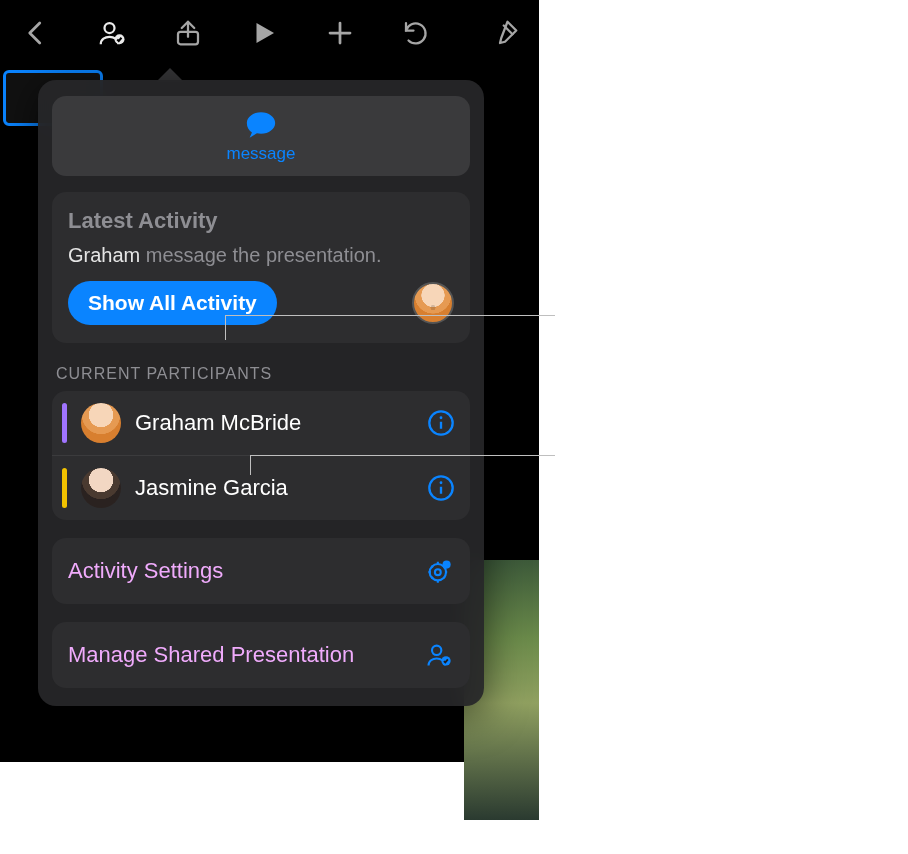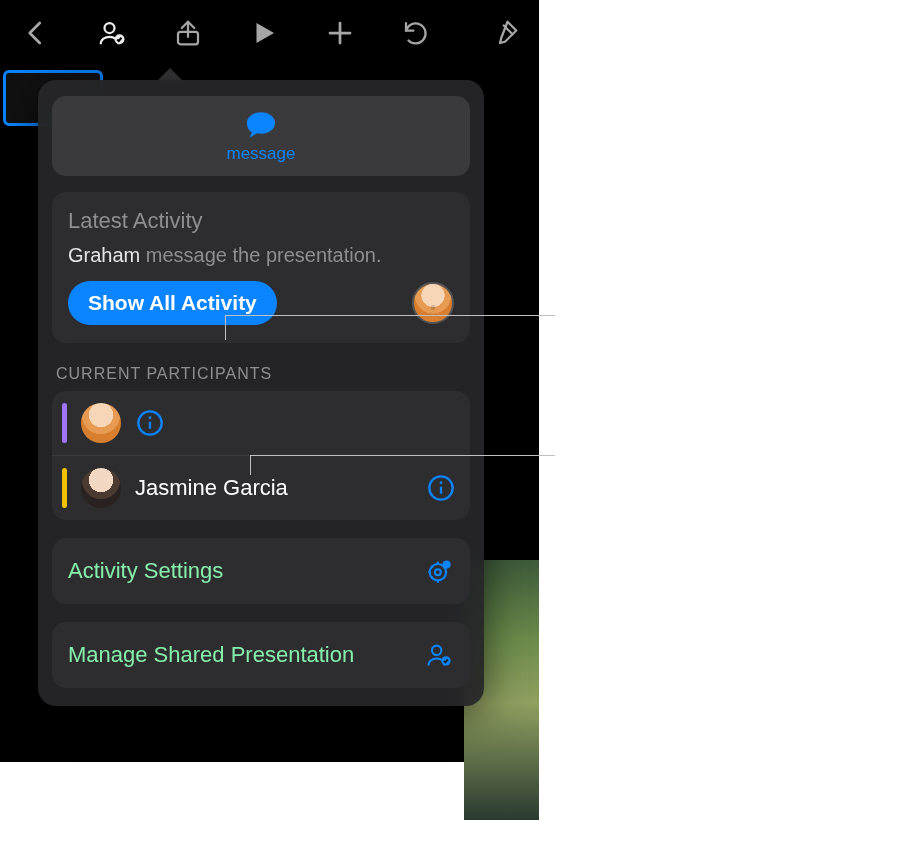--- a/index.html
+++ b/index.html
@@ -19,21 +19,21 @@
   .popover { width:446px; background:rgba(38,38,40,0.94); border-radius:18px; padding:16px 14px 18px 14px; box-shadow:0 8px 40px rgba(0,0,0,0.6); backdrop-filter: blur(12px); }
   
   .comm-row { display:flex; gap:10px; }
   .comm-btn { flex:1; background:#3a3a3c; border-radius:14px; height:80px; display:flex; flex-direction:column; align-items:center; justify-content:center; gap:2px; color:#fff; }
   .comm-btn.active .comm-label { color:#0a84ff; }
   .comm-btn.active svg { color:#0a84ff; }
   .comm-btn svg { width:34px; height:34px; color:#fff; }
   .comm-label { font-size:17px; }
   
   .card { background:#2d2d2f; border-radius:14px; padding:16px 16px 18px 16px; margin-top:16px; }
-  .card-title { color:#8e8e93; font-size:22px; margin-bottom:10px; }
+  .card-title { color:#8e8e93; font-size:22px; margin-bottom:10px;font-weight:bold; }
   .activity-line { color:#8e8e93; font-size:20px; margin-bottom:14px; }
   .activity-line .actor { color:#e5e5e5; font-weight:400; }
   .activity-row { display:flex; align-items:center; justify-content:space-between; }
   .pill-btn { background:#0a84ff; color:#fff; border:none; border-radius:999px; padding:10px 20px; font-size:21px; font-weight:600;text-align:right; }
   .avatar-sm { width:42px; height:42px; border-radius:50%; background:radial-gradient(circle at 50% 30%, #f7d6b8 0 35%, #e69a52 36% 55%, #d87f2f 56% 100%); border:2px solid #555; position:relative; overflow:hidden; }
   .avatar-sm::after{content:"";position:absolute;inset:0;background:radial-gradient(circle at 50% 62%, rgba(0,0,0,0.15) 0 8%, transparent 9%);}
   
   .sect-hdr { color:#8e8e93; font-size:16px; letter-spacing:1px; margin:22px 4px 8px 4px; }
   
   .list { background:#2d2d2f; border-radius:14px; overflow:hidden; }
@@ -41,21 +41,21 @@
   .row + .row { border-top:1px solid rgba(255,255,255,0.07); }
   .row-stripe { width:5px; height:40px; border-radius:3px; flex:0 0 5px; }
   .row-avatar { width:40px; height:40px; border-radius:50%; background:radial-gradient(circle at 50% 30%, #f7d6b8 0 35%, #e69a52 36% 55%, #d87f2f 56% 100%); flex:0 0 40px; }
   .row-avatar.j { background:radial-gradient(circle at 50% 30%, #f2d7c3 0 35%, #4a3a30 36% 55%, #2a2220 56% 100%); }
   .row-name { flex:1; color:#fff; font-size:22px; }
   .info-btn { width:30px; height:30px; display:flex; align-items:center; justify-content:center; }
   .info-btn svg { width:28px; height:28px; color:#0a84ff; }
   
   .opt-list { background:#2d2d2f; border-radius:14px; margin-top:18px; }
   .opt-row { display:flex; align-items:center; justify-content:space-between; padding:18px 16px; }
-  .opt-label { color:#86efac; font-size:22px; line-height:1.25; max-width:300px; }
+  .opt-label { color:#f0abfc; font-size:22px; line-height:1.25; max-width:300px; }
   .opt-icon { width:30px; height:30px; display:flex; align-items:center; justify-content:center; color:#0a84ff; }
   .opt-icon svg{width:28px;height:28px;}
   
   .callout { position:absolute; background:#bfbfbf; height:1px; }
   .callout.v { width:1px; }
 </style>
 </head>
 <body>
 <div class="stage">
   <div class="device">
@@ -132,20 +132,21 @@
             <div class="avatar-sm"></div>
           </div>
         </div>
 
         <div class="sect-hdr">CURRENT PARTICIPANTS</div>
 
         <div class="list">
           <div class="row">
             <div class="row-stripe" style="background:#a074ff"></div>
             <div class="row-avatar"></div>
+            <div class="row-name">Graham McBride</div>
             <div class="info-btn">
               <svg viewBox="0 0 24 24" fill="none" stroke="currentColor" stroke-width="2">
                   <circle cx="12" cy="12" r="10"></circle>
                   <line x1="12" y1="11" x2="12" y2="17"></line>
                   <circle cx="12" cy="7.5" r="1.2" fill="currentColor" stroke="none"></circle>
                 </svg>
             </div>
           </div>
           <div class="row">
             <div class="row-stripe" style="background:#f2c200"></div>

